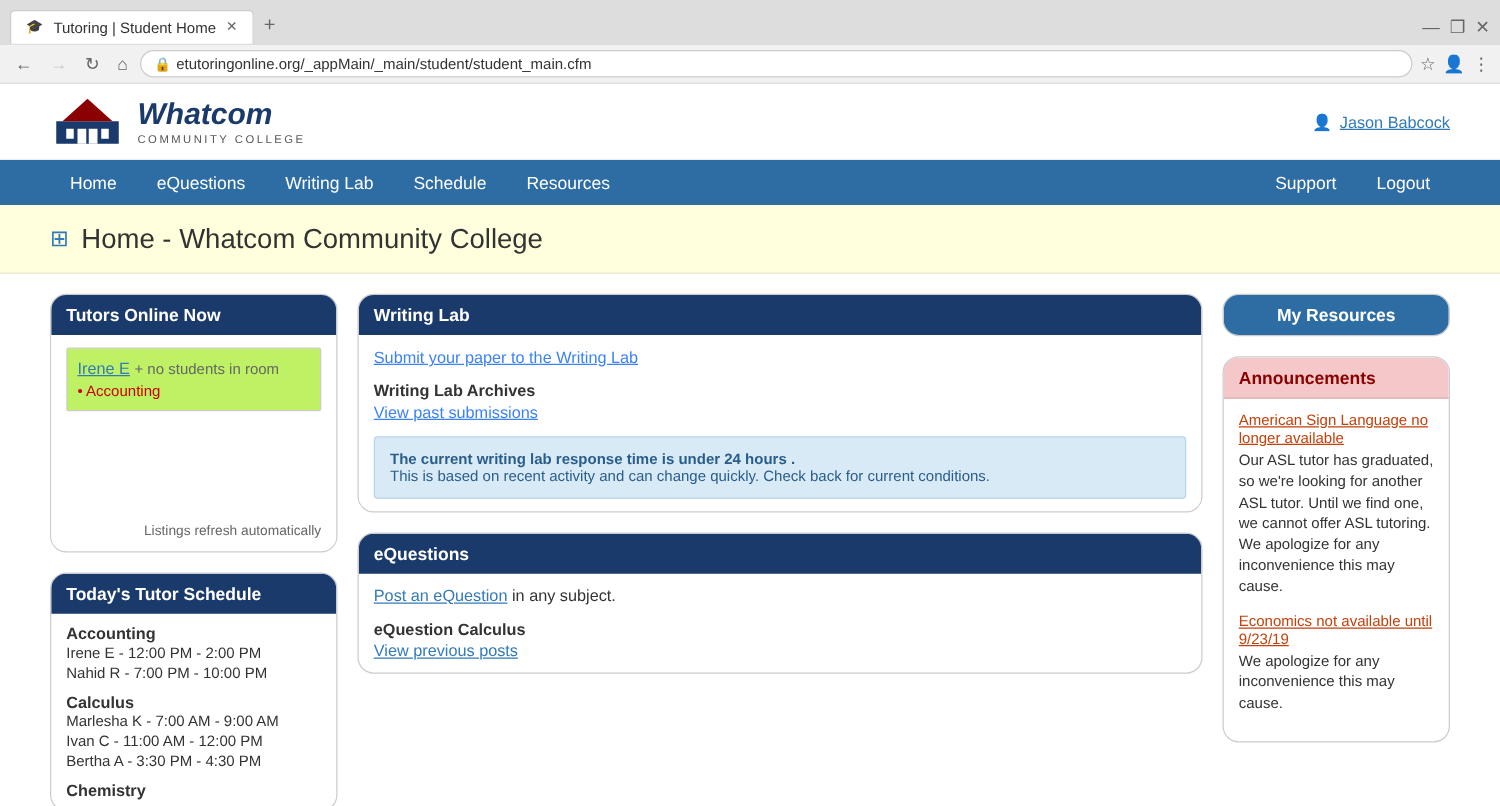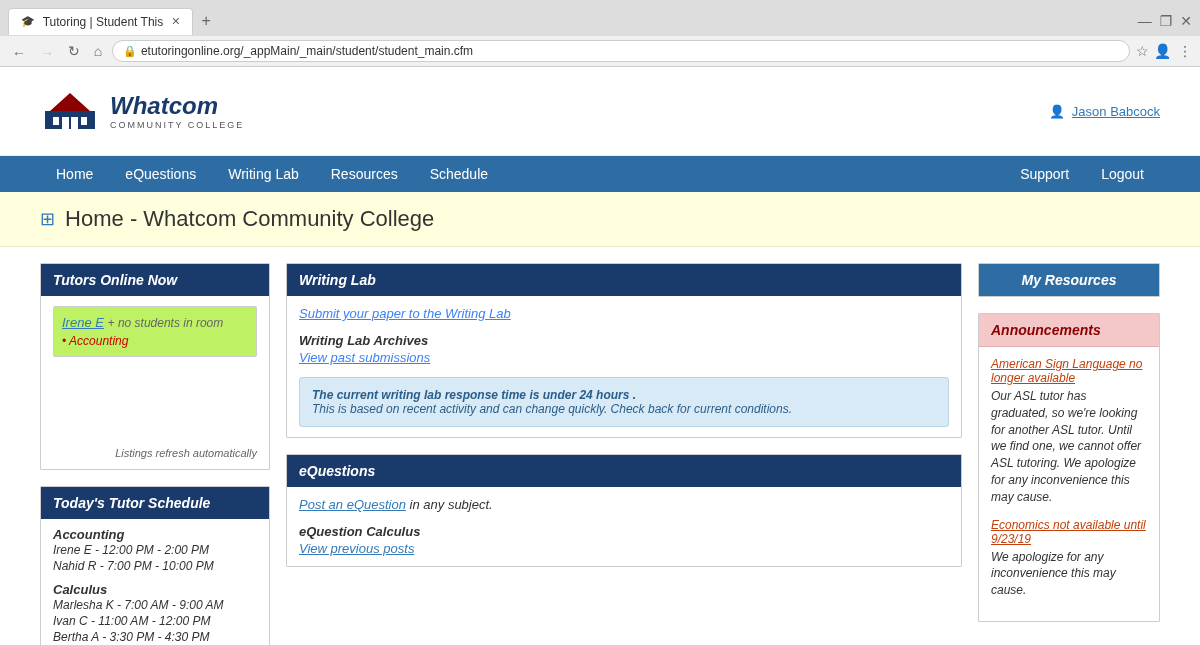--- a/index.html
+++ b/index.html
@@ -13,21 +13,21 @@
     .tab-new { background: none; border: none; padding: 6px 8px; font-size: 16px; cursor: pointer; color: #666; }
     .address-bar { display: flex; align-items: center; padding: 4px 8px; gap: 6px; background: #f1f1f1; }
     .nav-btn { background: none; border: none; cursor: pointer; color: #666; font-size: 14px; padding: 2px 4px; }
     .nav-btn:disabled { color: #ccc; }
     .url-box { flex: 1; background: #fff; border: 1px solid #ccc; border-radius: 12px; padding: 3px 10px; font-size: 12px; color: #333; display: flex; align-items: center; gap: 4px; }
     .lock-icon { color: #4caf50; font-size: 11px; }
     .browser-actions { display: flex; gap: 8px; align-items: center; }
     .browser-action-btn { background: none; border: none; cursor: pointer; color: #666; font-size: 14px; }
 
     
-    .site-header { display: flex; align-items: center; justify-content: space-between; padding: 24px 40px; background: #fff; border-bottom: 1px solid #eee; }
+    .site-header { display: flex; align-items: center; justify-content: space-between; padding: 10px 40px; background: #fff; border-bottom: 1px solid #eee; }
     .logo-area { display: flex; align-items: center; gap: 10px; }
     .user-area { display: flex; align-items: center; gap: 6px; color: #337ab7; font-size: 13px; cursor: pointer; }
 
     
     .nav-bar { background: #2e6da4; padding: 0 40px; display: flex; align-items: center; justify-content: space-between; gap: 31px; }
     .nav-left { display: flex; }
     .nav-item { color: #fff; padding: 10px 16px; font-size: 14px; cursor: pointer; text-decoration: none; display: block; }
     .nav-right { display: flex; }
 
     
@@ -35,21 +35,21 @@
     .grid-icon { color: #337ab7; font-size: 18px; }
     .page-title { font-size: 22px; color: #333; font-weight: normal; }
 
     
     .main-content { padding: 16px 40px; display: flex; gap: 16px; align-items: flex-start; }
     .col-left { width: 230px; flex-shrink: 0; display: flex; flex-direction: column; gap: 16px; }
     .col-mid { flex: 1; display: flex; flex-direction: column; gap: 16px; }
     .col-right { width: 182px; flex-shrink: 0; display: flex; flex-direction: column; gap: 16px; }
 
     
-    .panel { border: 1px solid #ccc; border-radius: 1px; overflow: hidden; font-style: italic; }
+    .panel { border: 1px solid #ccc; border-radius: 13px; overflow: hidden; }
     .panel-header { background: #1a3a6b; color: #fff; padding: 8px 12px; font-size: 14px; font-weight: bold; }
     .panel-header.blue-btn { background: #2e6da4; text-align: center; cursor: pointer; }
     .panel-body { padding: 10px 12px; background: #fff; }
 
     
     .tutor-entry { border: 1px solid #ccc; border-radius: 2px; padding: 8px; margin-bottom: 6px; background: #bef264; }
     .tutor-name { color: #337ab7; text-decoration: underline; cursor: pointer; font-size: 13px; }
     .tutor-status { color: #666; font-size: 12px; }
     .tutor-subjects { margin-top: 4px; }
     .tutor-subject { color: #c00; font-size: 12px; }
@@ -85,21 +85,21 @@
     
     .logo-img { width: 60px; height: 40px; }
   </style>
 </head>
 <body>
 
 <div class="browser-chrome">
   <div class="tab-bar">
     <div class="tab">
       <span style="font-size:11px;">🎓</span>
-      <span>Tutoring | Student This</span>
+      <span>Tutoring | Student Home</span>
       <span class="tab-close">✕</span>
     </div>
     <button class="tab-new">+</button>
     <div style="flex:1;"></div>
     <div class="browser-actions">
       <button class="browser-action-btn">—</button>
       <button class="browser-action-btn">❐</button>
       <button class="browser-action-btn">✕</button>
     </div>
   </div>
@@ -137,22 +137,22 @@
     <span>👤</span>
     <span style="color:#337ab7;text-decoration:underline;">Jason Babcock</span>
   </div>
 </div>
 
 <div class="nav-bar">
   <div class="nav-left">
     <a class="nav-item">Home</a>
     <a class="nav-item">eQuestions</a>
     <a class="nav-item">Writing Lab</a>
+    <a class="nav-item">Schedule</a>
     <a class="nav-item">Resources</a>
-    <a class="nav-item">Schedule</a>
   </div>
   <div class="nav-right">
     <a class="nav-item">Support</a>
     <a class="nav-item">Logout</a>
   </div>
 </div>
 
 <div class="page-title-area">
   <span class="grid-icon">⊞</span>
   <h1 class="page-title">Home - Whatcom Community College</h1>

